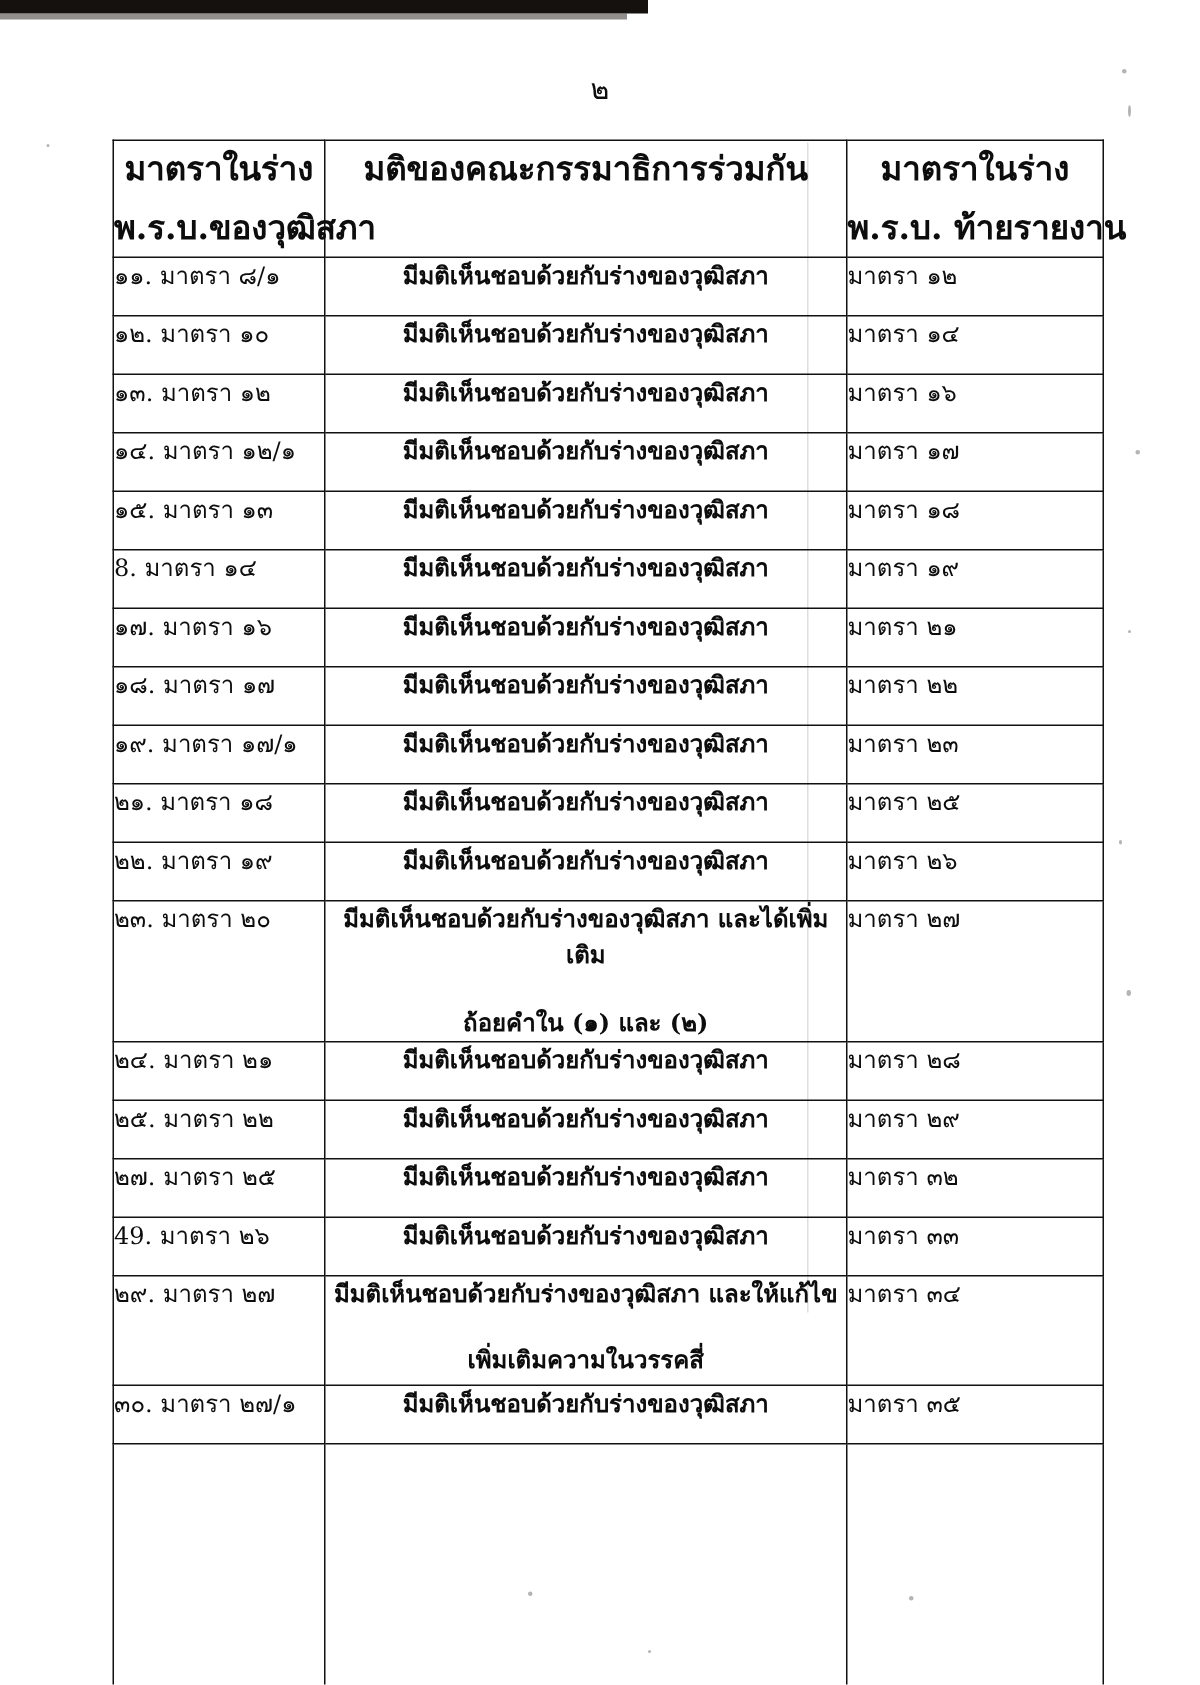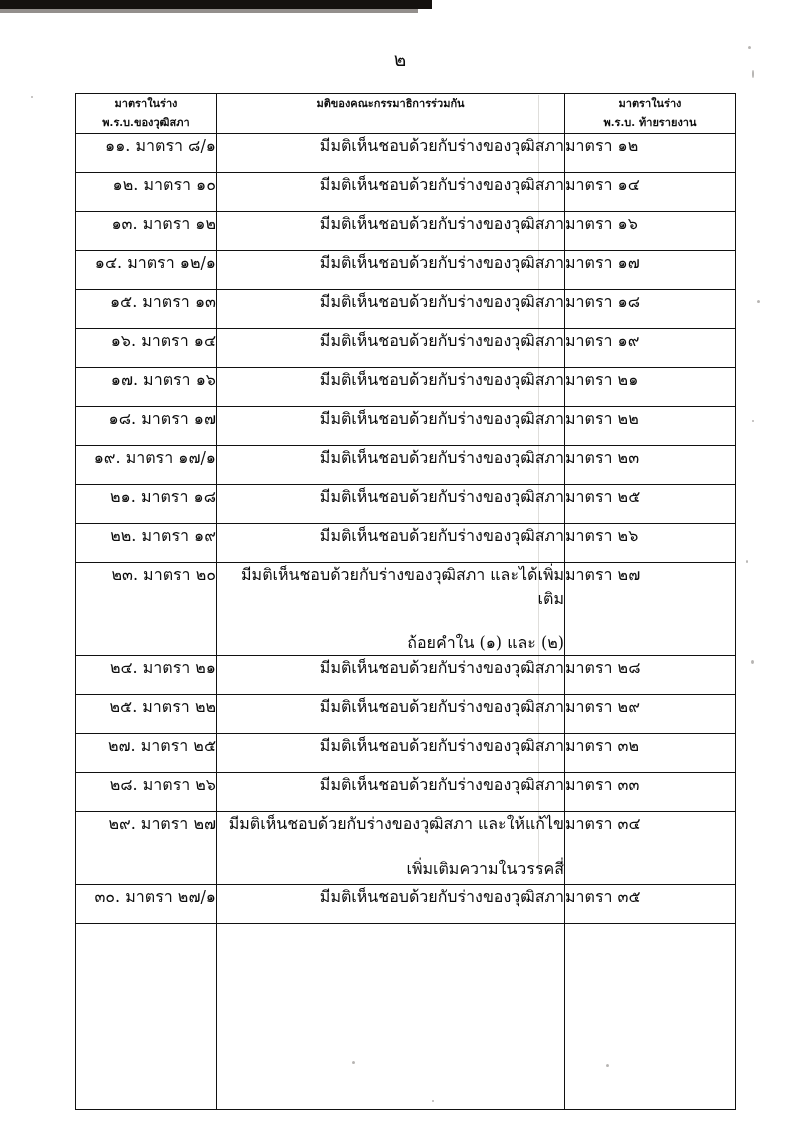--- a/index.html
+++ b/index.html
@@ -76,45 +76,46 @@
     vertical-align: top;
     padding: 0;
   }
   .col-a { width: 141px; }
   .col-b { width: 348px; }
   .col-c { width: 171px; }
 
   thead th {
     text-align: center;
     font-weight: bold;
-    font-size: 11px;
+    font-size: 22px;
     font-family: "DejaVu Serif", serif;
     line-height: 1.75;
     padding: 7px 4px 9px 4px;
   }
   thead .hdr-line { display: block; white-space: nowrap; }
   thead th.mid {
     vertical-align: top;
     margin-top: 28px;
   }
 
   tbody td {
     font-size: 16px;
     font-family: "DejaVu Serif", serif;
     line-height: 1.52;
     height: 38px;
   }
   td.c-left {
-    text-align: right;
+    text-align: left;
     padding: 5px 6px 2px 6px;
     white-space: nowrap;
   }
   td.c-mid {
-    text-align: right;
+    text-align: center;
     padding: 5px 8px 2px 8px;
+    font-weight: bold;
   }
   td.c-right {
     text-align: left;
     padding: 5px 6px 2px 6px;
     white-space: nowrap;
   }
   td.c-mid .l2 { display: block; margin-top: 20px; }
 
   tr.tall td { height: 72px; }
   tr.filler td { height: 185px; }
@@ -192,21 +193,21 @@
       <td class="c-left">๑๔. มาตรา ๑๒/๑</td>
       <td class="c-mid"><span>มีมติเห็นชอบด้วยกับร่างของวุฒิสภา</span></td>
       <td class="c-right">มาตรา ๑๗</td>
     </tr>
     <tr>
       <td class="c-left">๑๕. มาตรา ๑๓</td>
       <td class="c-mid"><span>มีมติเห็นชอบด้วยกับร่างของวุฒิสภา</span></td>
       <td class="c-right">มาตรา ๑๘</td>
     </tr>
     <tr>
-      <td class="c-left">๑๖. มาตรา ๑๔</td>
+      <td class="c-left">8. มาตรา ๑๔</td>
       <td class="c-mid"><span>มีมติเห็นชอบด้วยกับร่างของวุฒิสภา</span></td>
       <td class="c-right">มาตรา ๑๙</td>
     </tr>
     <tr>
       <td class="c-left">๑๗. มาตรา ๑๖</td>
       <td class="c-mid"><span>มีมติเห็นชอบด้วยกับร่างของวุฒิสภา</span></td>
       <td class="c-right">มาตรา ๒๑</td>
     </tr>
     <tr>
       <td class="c-left">๑๘. มาตรา ๑๗</td>
@@ -245,21 +246,21 @@
       <td class="c-left">๒๕. มาตรา ๒๒</td>
       <td class="c-mid"><span>มีมติเห็นชอบด้วยกับร่างของวุฒิสภา</span></td>
       <td class="c-right">มาตรา ๒๙</td>
     </tr>
     <tr>
       <td class="c-left">๒๗. มาตรา ๒๕</td>
       <td class="c-mid"><span>มีมติเห็นชอบด้วยกับร่างของวุฒิสภา</span></td>
       <td class="c-right">มาตรา ๓๒</td>
     </tr>
     <tr>
-      <td class="c-left">๒๘. มาตรา ๒๖</td>
+      <td class="c-left">49. มาตรา ๒๖</td>
       <td class="c-mid"><span>มีมติเห็นชอบด้วยกับร่างของวุฒิสภา</span></td>
       <td class="c-right">มาตรา ๓๓</td>
     </tr>
     <tr class="tall">
       <td class="c-left">๒๙. มาตรา ๒๗</td>
       <td class="c-mid">
         <span>มีมติเห็นชอบด้วยกับร่างของวุฒิสภา และให้แก้ไข</span>
         <span class="l2">เพิ่มเติมความในวรรคสี่</span>
       </td>
       <td class="c-right">มาตรา ๓๔</td>

